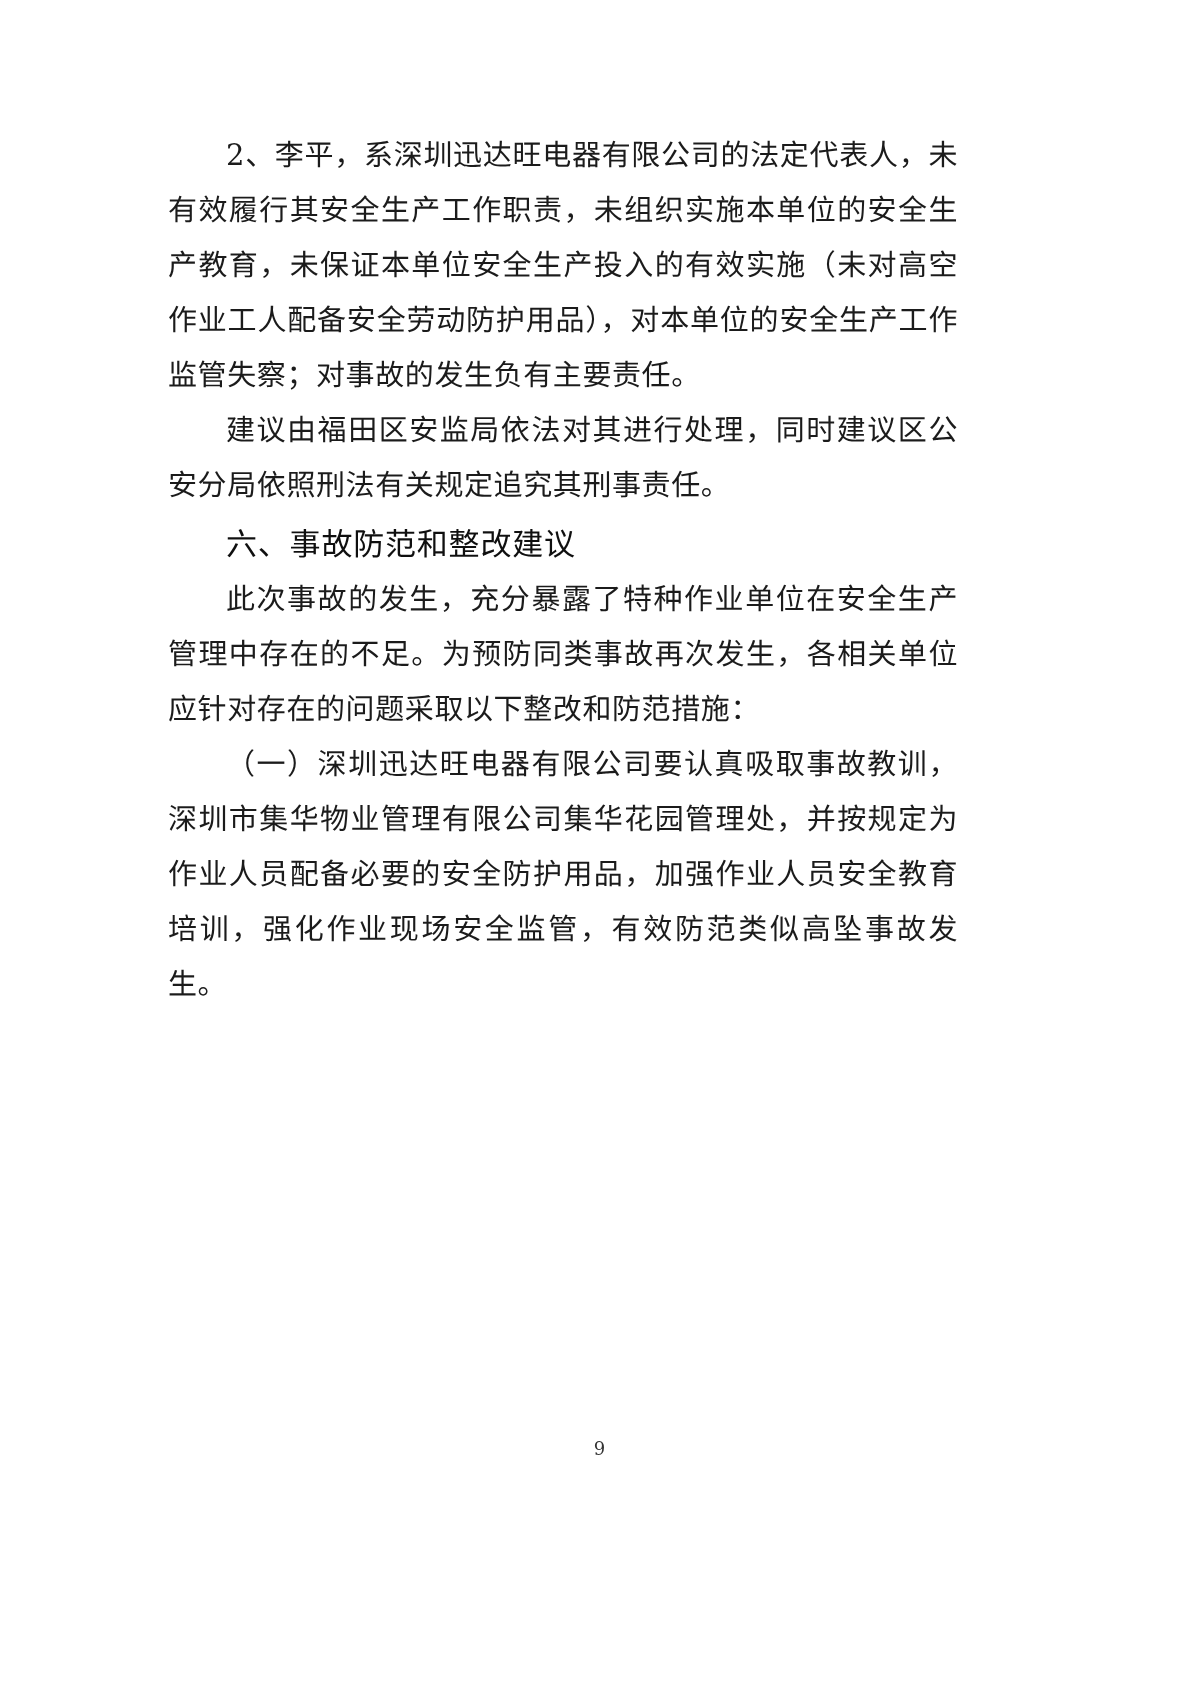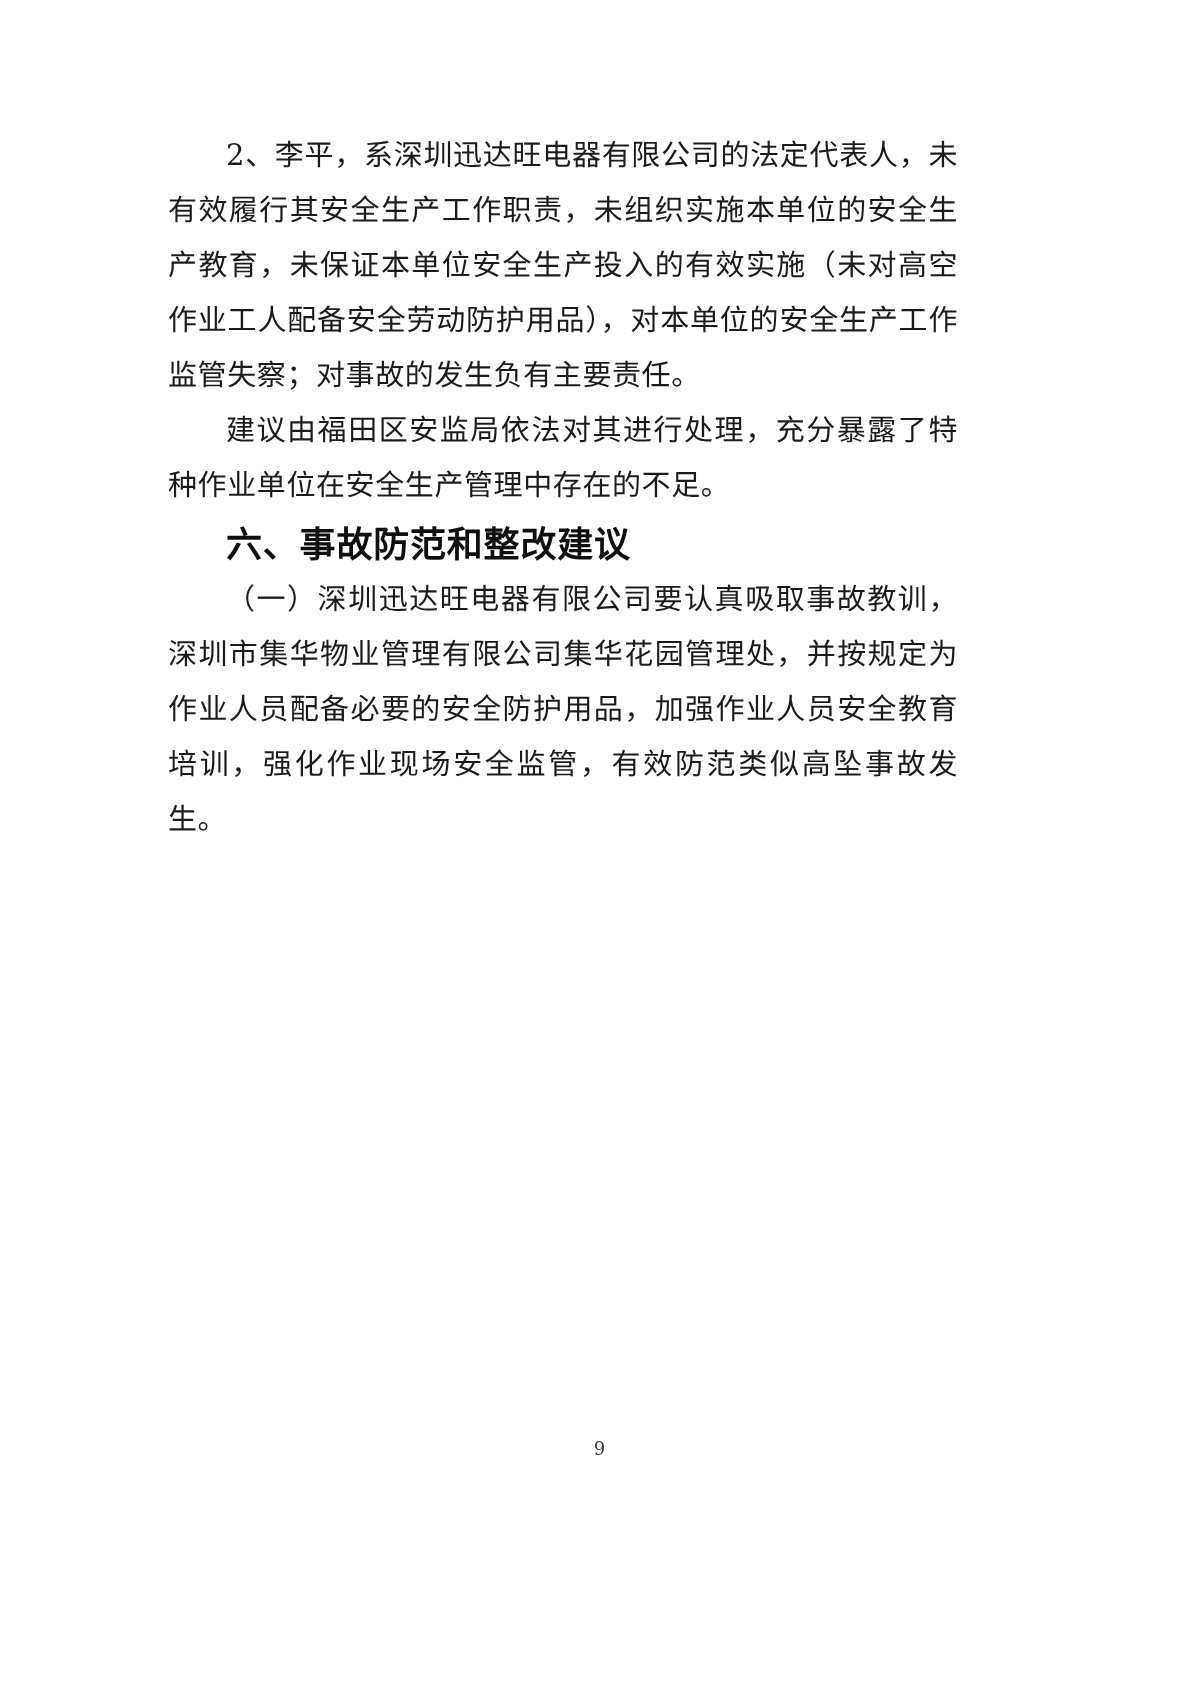--- a/index.html
+++ b/index.html
@@ -32,23 +32,23 @@
     letter-spacing: 0.6px;
     text-align: justify;
     text-justify: inter-ideograph;
     color: #1b1b1b;
   }
   p.indent {
     text-indent: 58px;
   }
   .heading {
     margin: 0;
-    font-size: 36px;
+    font-size: 31px;
     line-height: 55px;
-    font-weight: bold;
+    font-weight: normal;
     letter-spacing: 0.8px;
     text-indent: 58px;
     color: #0f0f0f;
   }
   .gap-sm { height: 4px; }
   .page-number {
     position: absolute;
     left: 0;
     right: 0;
     top: 1438px;
@@ -60,26 +60,27 @@
 </style>
 </head>
 <body>
 
 <div class="page">
 
   <div class="content">
 
     <p class="indent">2、李平，系深圳迅达旺电器有限公司的法定代表人，未有效履行其安全生产工作职责，未组织实施本单位的安全生产教育，未保证本单位安全生产投入的有效实施（未对高空作业工人配备安全劳动防护用品），对本单位的安全生产工作监管失察；对事故的发生负有主要责任。</p>
 
-    <p class="indent">建议由福田区安监局依法对其进行处理，充分暴露了特种作业单位在安全生产管理中存在的不足。</p>
+    <p class="indent">建议由福田区安监局依法对其进行处理，同时建议区公安分局依照刑法有关规定追究其刑事责任。</p>
 
     <div class="gap-sm"></div>
 
     <p class="heading">六、事故防范和整改建议</p>
 
+    <p class="indent">此次事故的发生，充分暴露了特种作业单位在安全生产管理中存在的不足。为预防同类事故再次发生，各相关单位应针对存在的问题采取以下整改和防范措施：</p>
 
     <p class="indent">（一）深圳迅达旺电器有限公司要认真吸取事故教训，深圳市集华物业管理有限公司集华花园管理处，并按规定为作业人员配备必要的安全防护用品，加强作业人员安全教育培训，强化作业现场安全监管，有效防范类似高坠事故发生。</p>
 
 
   </div>
 
   <div class="page-number">9</div>
 
 </div>
 

